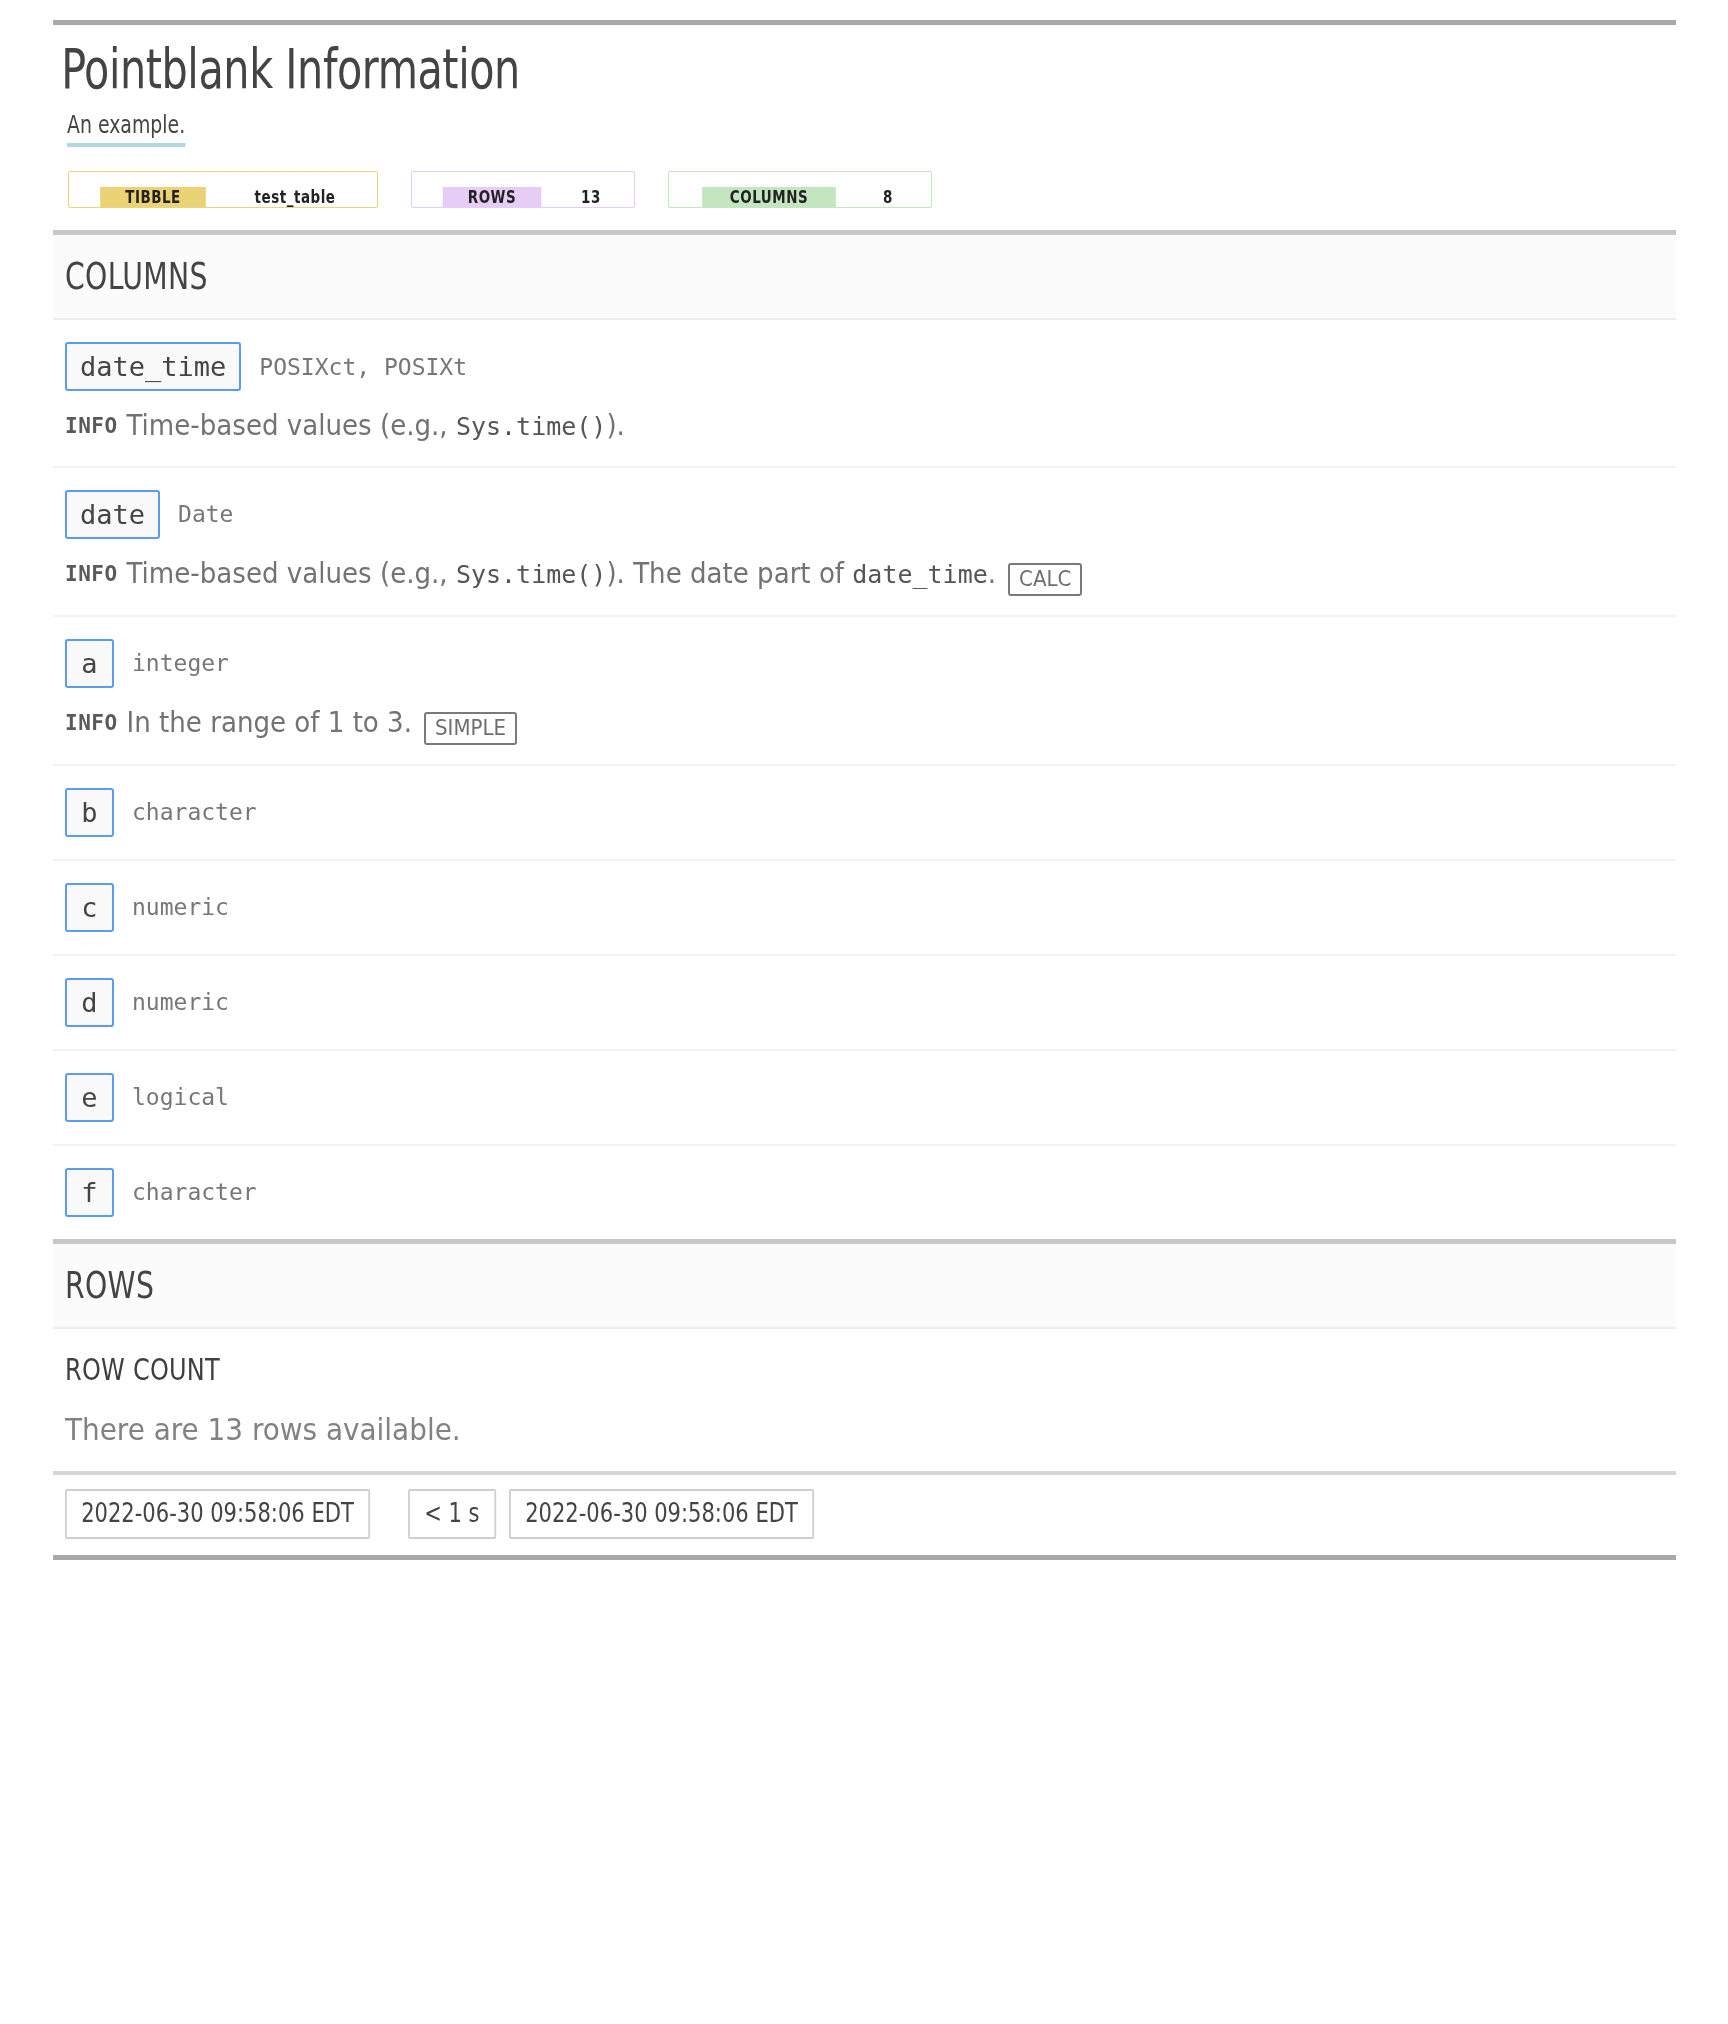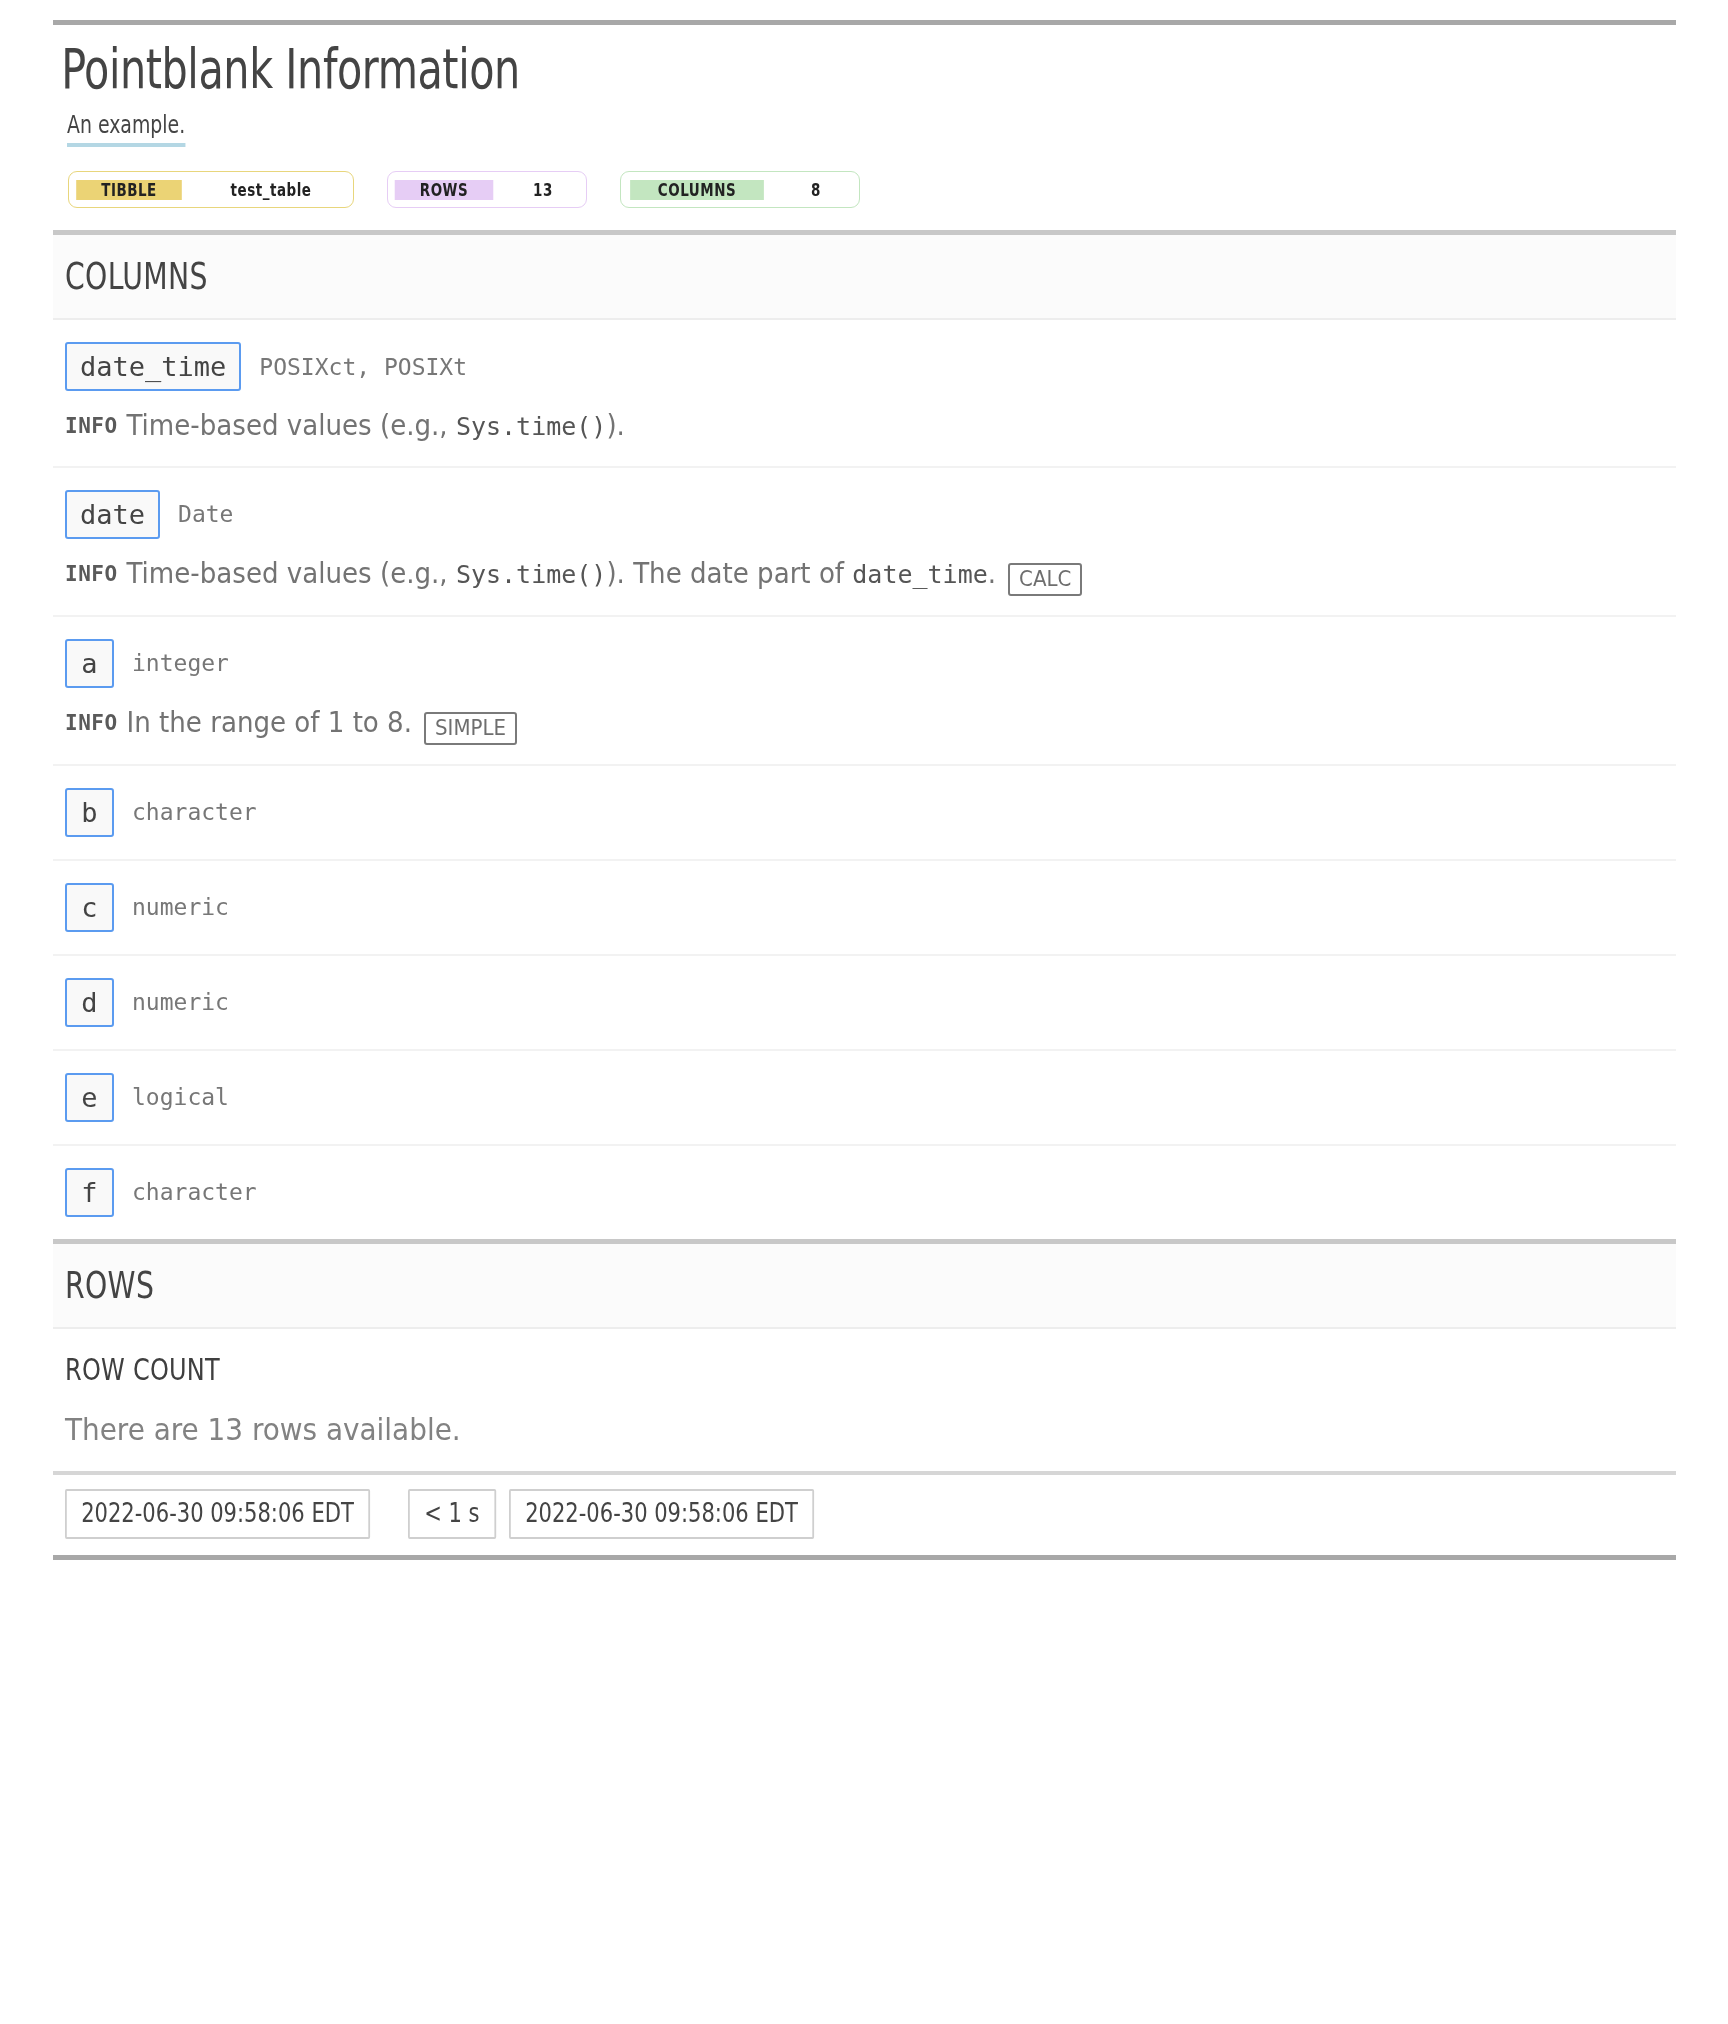--- a/index.html
+++ b/index.html
@@ -61,24 +61,25 @@
   
   .badge-row {
     display: flex;
     align-items: center;
     gap: 33px;
     padding-left: 15px;
     margin-top: 24px;
   }
   .badge {
     display: flex;
-    align-items: center;
+    align-items: flex-end;
     height: 37px;
-    border-radius: 9px;
+    border-radius: 2px;
     overflow: hidden;
+    padding-left: 24px;
   }
   .badge-key, .badge-val {
     display: flex;
     align-items: center;
     justify-content: center;
     font-family: "DejaVu Sans Condensed", "Liberation Sans Narrow", "Liberation Sans", sans-serif;
     font-size: 17px;
     font-weight: 700;
     color: #222222;
     letter-spacing: 0.6px;
@@ -290,21 +291,21 @@
         </div>
       </div>
 
       <div class="col-row">
         <div class="col-line">
           <span class="col-chip">a</span>
           <span class="col-type">integer</span>
         </div>
         <div class="col-info">
           <span class="info-tag">INFO</span>
-          <span class="info-text">In the range of 1 to 8.</span>
+          <span class="info-text">In the range of 1 to 3.</span>
           <span class="pill-tag">SIMPLE</span>
         </div>
       </div>
 
       <div class="col-row">
         <div class="col-line">
           <span class="col-chip">b</span>
           <span class="col-type">character</span>
         </div>
       </div>

